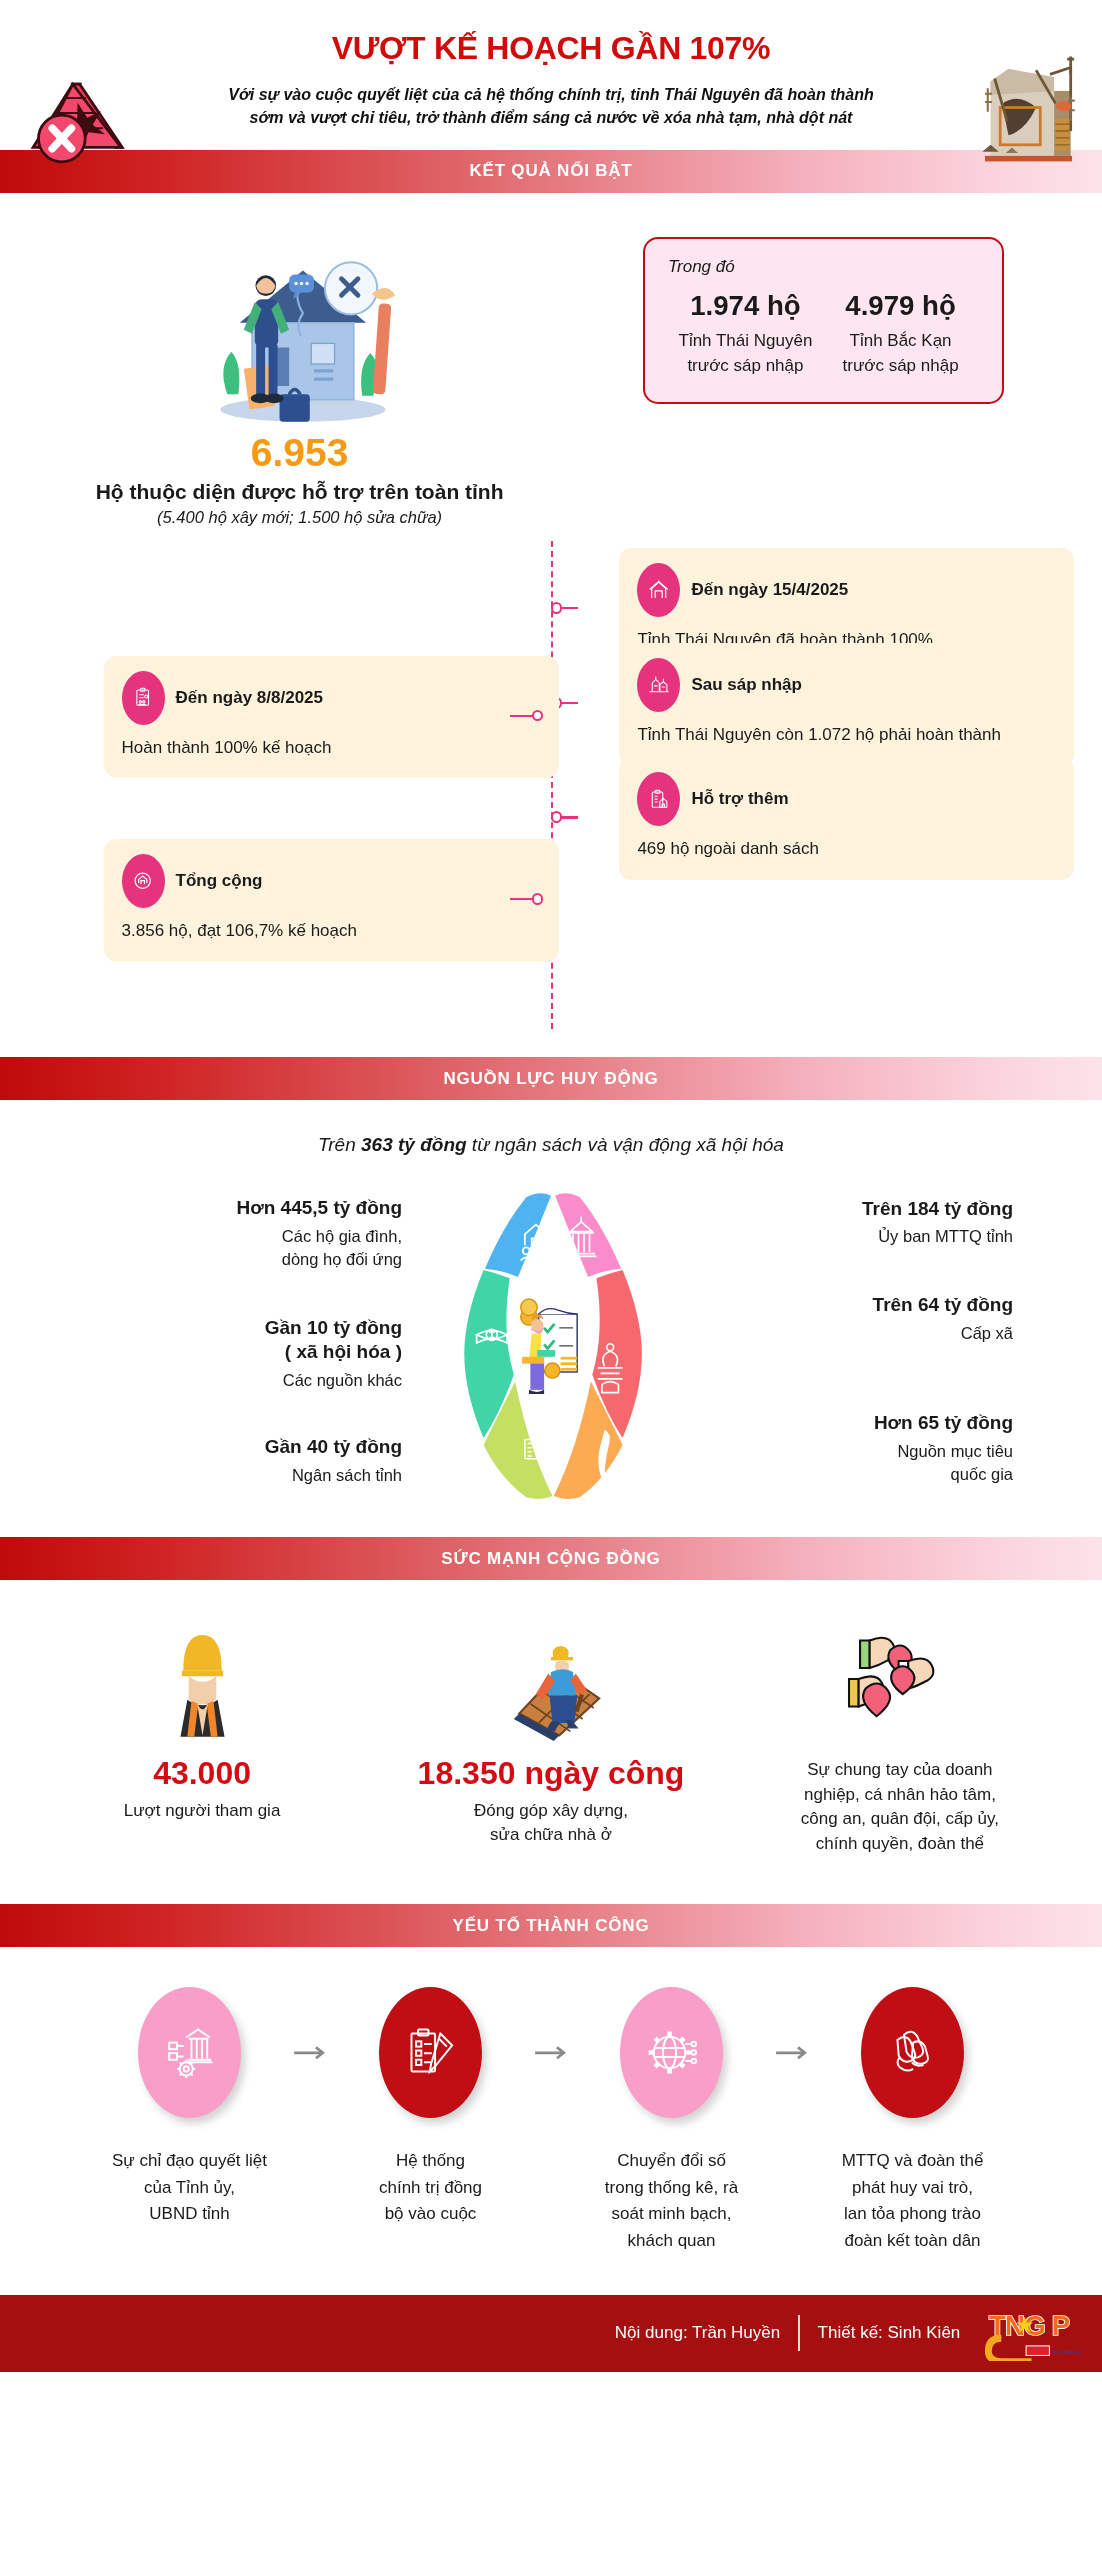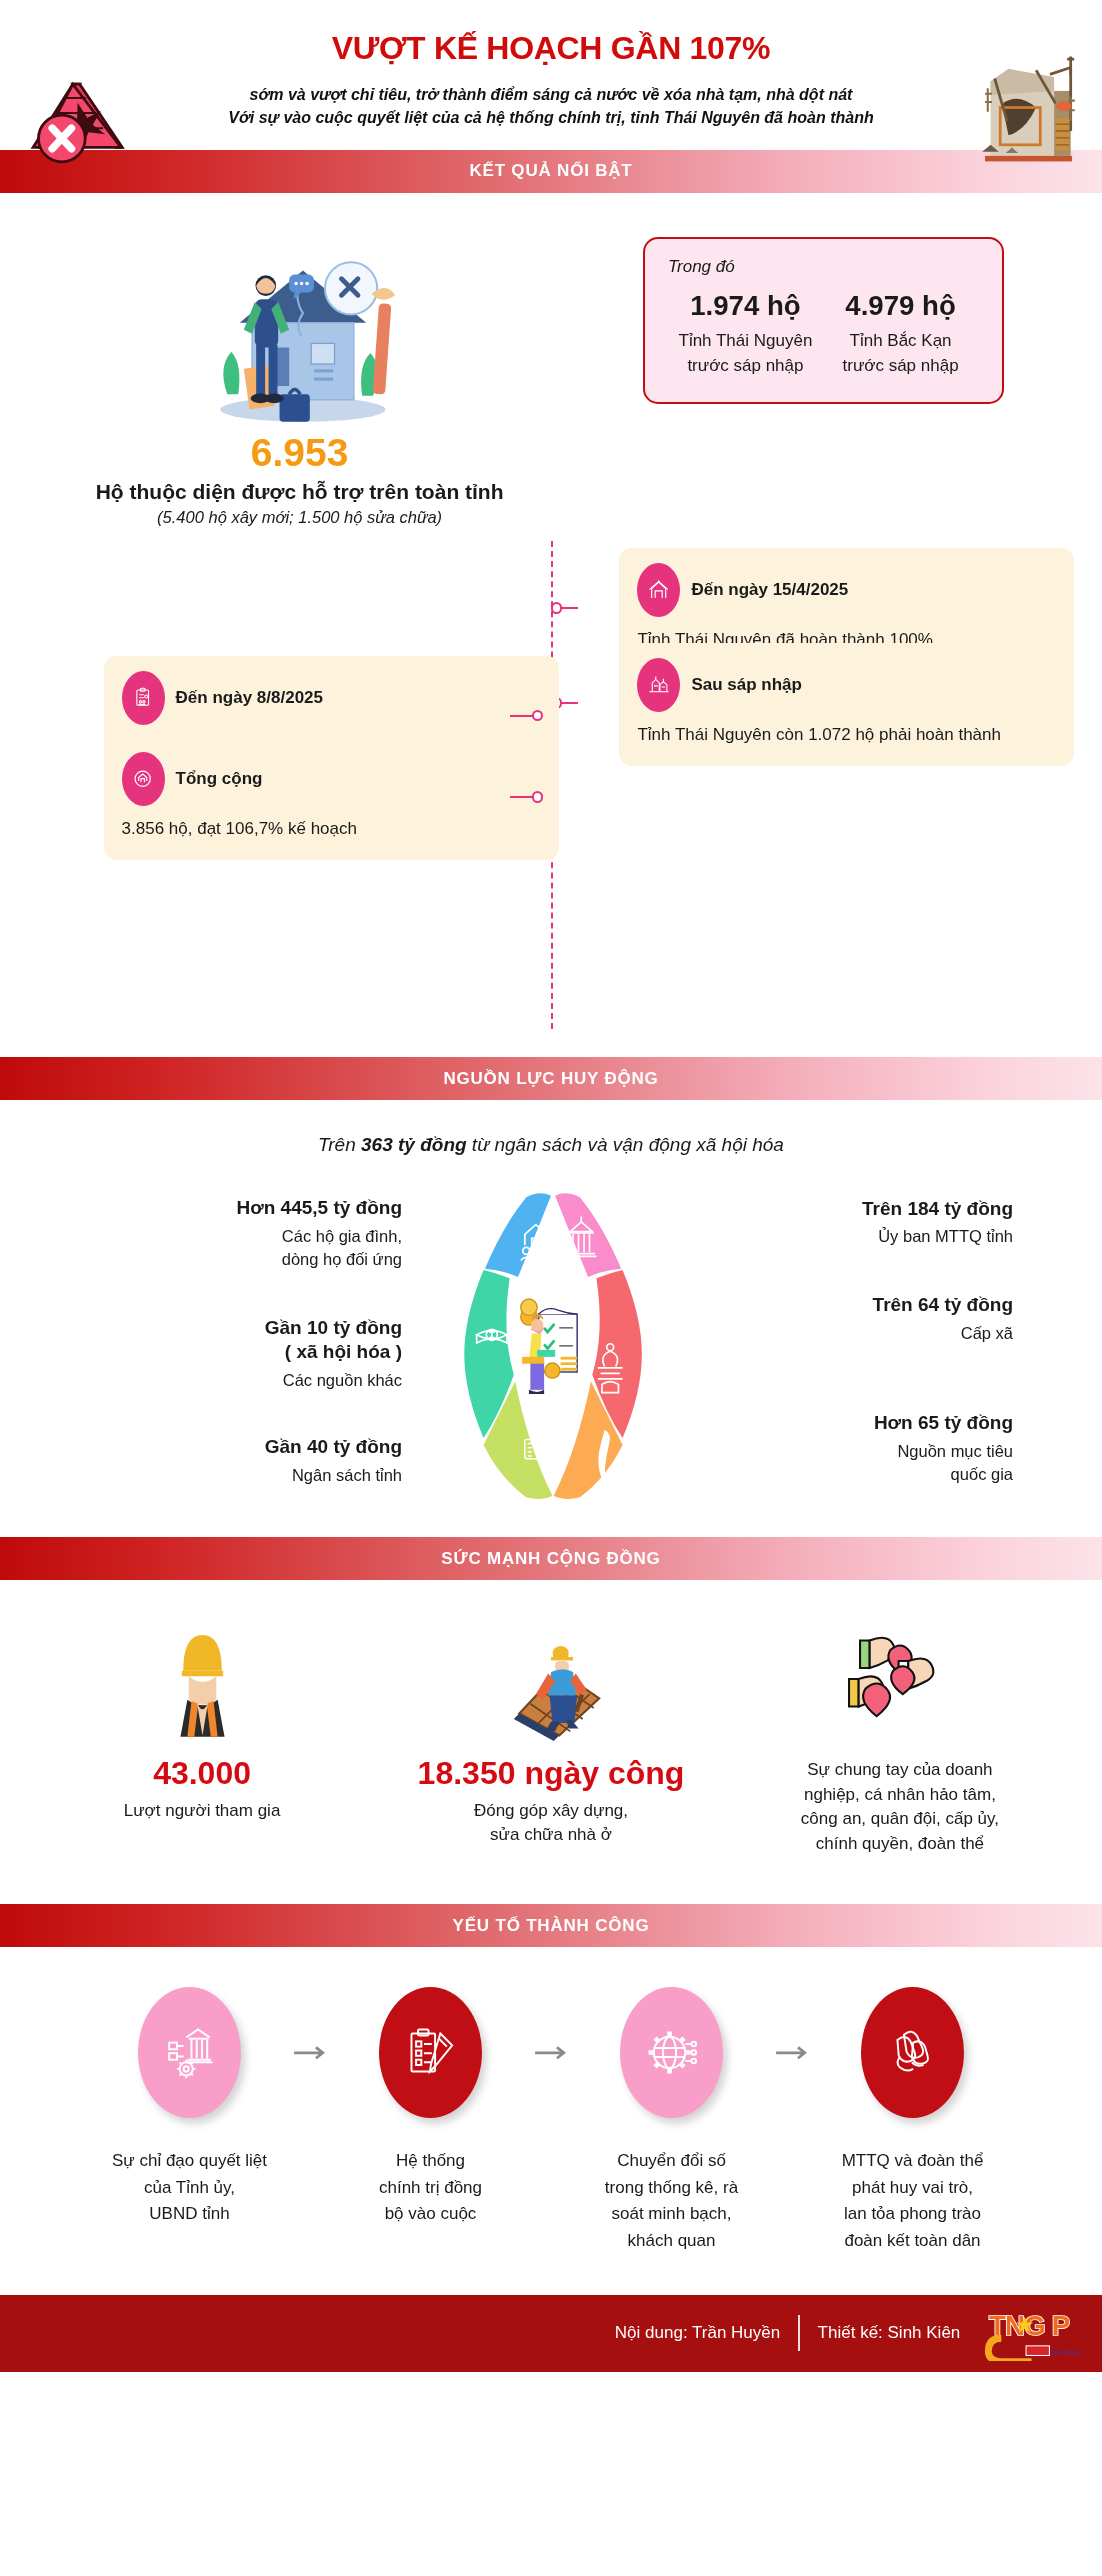--- a/index.html
+++ b/index.html
@@ -165,22 +165,22 @@
         <circle cx="62" cy="107" r="34" fill="#f3486c" stroke="#3d0b10" stroke-width="4"></circle>
         <path d="M48 92 L76 122 M76 92 L48 122" stroke="#fff" stroke-width="11" stroke-linecap="round"></path>
       </svg>
     </div>
 
     <div class="header-title">
       <span class="ln">VƯỢT KẾ HOẠCH GẦN 107%</span>
     </div>
 
     <div class="header-sub">
+      <span class="ln">Với sự vào cuộc quyết liệt của cả hệ thống chính trị, tỉnh Thái Nguyên đã hoàn thành</span>
       <span class="ln">sớm và vượt chỉ tiêu, trở thành điểm sáng cả nước về xóa nhà tạm, nhà dột nát</span>
-      <span class="ln">Với sự vào cuộc quyết liệt của cả hệ thống chính trị, tỉnh Thái Nguyên đã hoàn thành</span>
     </div>
 
     <div class="ruin-icon">
       <svg viewBox="0 0 175 165" width="121" height="114">
         <rect x="34" y="38" width="92" height="108" fill="#d9cdbc"></rect>
         <rect x="126" y="52" width="24" height="94" fill="#a88d6b"></rect>
         <path d="M34 38 L60 20 L126 32 L126 52 L34 58 Z" fill="#c9bba6"></path>
         <path d="M52 70 q22 -16 48 6 q-16 34 -40 40 q-6 -26 -8 -46z" fill="#51402f"></path>
         <rect x="48" y="76" width="58" height="54" fill="none" stroke="#cf7a2a" stroke-width="4"></rect>
         <g stroke="#6f5636" stroke-width="4" fill="none">
@@ -329,20 +329,39 @@
                 <circle cx="22" cy="27" r="2"></circle>
               <path d="M13 33 q3 -4 6 0 M19 33 q3 -4 6 0"></path>
             </svg>
           </div>
           <div class="tl-title">Đến ngày 8/8/2025</div>
         </div>
         <div class="tl-body">Hoàn thành 100% kế hoạch</div>
       </div>
     </div>
 
+    <div class="tl-row" style="margin-bottom:-27.6px;">
+      <div class="tl-connector" style="left:523px;width:27.6px;"></div>
+      <div class="tl-dot" style="left:523px;"></div>
+      <div class="tl-card right">
+        <div class="tl-head">
+          <div class="tl-badge">
+            <svg viewBox="0 0 40 40" width="23.4" height="23.4" fill="none" stroke="#fff" stroke-width="1.8">
+              <rect x="9" y="7" width="18" height="26" rx="2"></rect>
+              <rect x="14" y="4" width="8" height="5" rx="1.5"></rect>
+              <path d="M13 14 h5 M13 19 h5 M13 24 h5"></path>
+              <path d="M22 33 V23 L28 18 L34 23 V33 Z"></path>
+              <path d="M26 33 v-5 h4 v5"></path>
+            </svg>
+          </div>
+          <div class="tl-title">Hỗ trợ thêm</div>
+        </div>
+        <div class="tl-body">469 hộ ngoài danh sách</div>
+      </div>
+    </div>
 
     <div class="tl-row" style="margin-top:-41px;">
       <div class="tl-connector" style="left:482px;width:27.6px;"></div>
       <div class="tl-dot" style="left:504px;"></div>
       <div class="tl-card" style="margin-left:76px;">
         <div class="tl-head">
           <div class="tl-badge">
             <svg viewBox="0 0 40 40" width="23.4" height="23.4" fill="none" stroke="#fff" stroke-width="2">
               <circle cx="20" cy="20" r="13"></circle>
               <path d="M13 24 V18 L20 12 L27 18 V24"></path>

